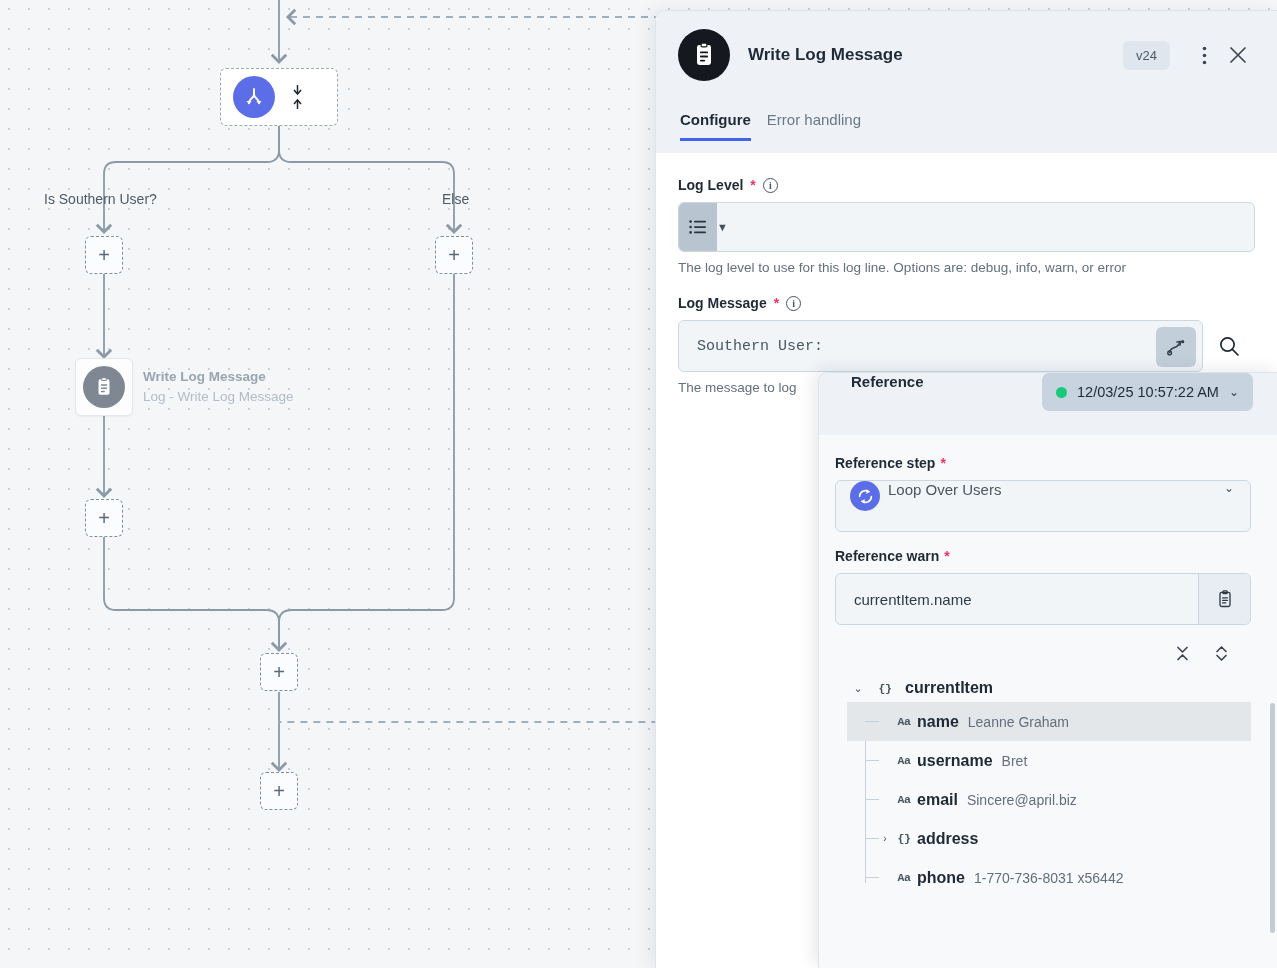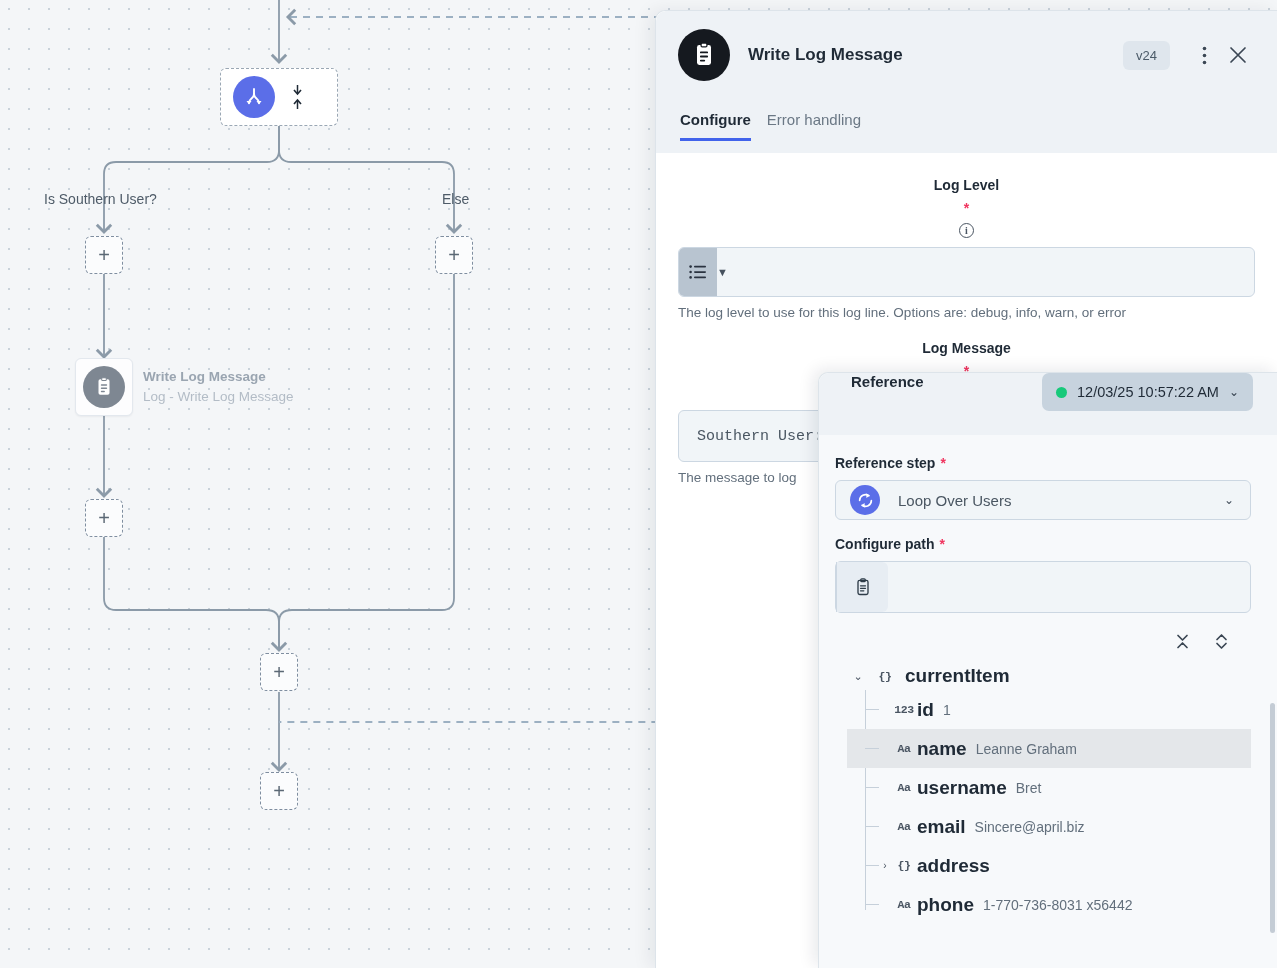--- a/index.html
+++ b/index.html
@@ -81,21 +81,21 @@
     width:34px; height:34px; display:flex; align-items:center; justify-content:center;
     color:#3b4754; cursor:pointer;
   }
   .tabs { display:flex; gap:16px; margin-top:30px; padding-left:2px; }
   .tab { font-size:15px; color:#6b7885; padding-bottom:10px; cursor:pointer; }
   .tab.active { color:#1f2a36; font-weight:700; border-bottom:3px solid #4263eb; }
 
   #panel-body { padding:24px 22px 0 22px; }
   .field-label {
     font-size:14px; font-weight:700; color:#1f2a36;
-    display:flex; align-items:center; gap:7px; margin-bottom:9px;flex-direction:column;
+    display:flex; align-items:center; gap:7px; margin-bottom:9px;
   }
   .req { color:#f0355f; font-weight:700; }
   .info-i {
     width:15px; height:15px; border-radius:50%; border:1.4px solid #4a5562;
     color:#4a5562; font-size:10px; font-weight:700; line-height:13px;
     text-align:center; font-family:"Liberation Serif", serif;
   }
   .select-box {
     display:flex; align-items:center; height:50px;
     border:1px solid #ccd7e2; border-radius:6px; background:#f1f5f8; overflow:hidden;
@@ -144,22 +144,22 @@
   .dot-green { width:11px; height:11px; border-radius:50%; background:#17c97a; }
   .run-pill .run-text { font-size:14.5px; color:#1f2a36; }
   .run-pill .run-caret { font-size:12px; color:#36424f; }
 
   #ref-body { padding:20px 26px 0 16px; }
   .ref-field-label {
     font-size:14px; font-weight:700; color:#1f2a36; margin:0 0 9px 0;
     display:flex; gap:5px;
   }
   .ref-select {
-    height:40px; border:1px solid #ccd7e2; border-radius:6px; background:#f1f5f8;
-    display:flex; align-items:center; padding:0 16px 0 14px; gap:18px;
+    height:52px; border:1px solid #ccd7e2; border-radius:6px; background:#f1f5f8;
+    display:flex; padding:0 16px 0 14px; gap:8px;
   }
   .ref-select .rs-label { flex:1; font-size:15px; color:#4a5662; }
   .ref-path {
     height:52px; border:1px solid #ccd7e2; border-radius:6px; background:#f1f5f8;
     display:flex; align-items:center; margin-bottom:6px;
   }
   .ref-path .rp-val { flex:1; padding-left:18px; font-size:15px; color:#2d3b47; }
   .copy-btn {
     width:52px; align-self:stretch; border-left:1px solid #ccd7e2;
     background:#e7edf3; border-radius:0 6px 6px 0;
@@ -169,21 +169,21 @@
   .tree-tool-btn { cursor:pointer; color:#3b4754; }
 
   
   #tree { padding-left:12px; position:relative; }
   .tree-root { display:flex; align-items:center; gap:9px; height:28px; padding-left:4px; }
   .tw-caret { width:14px; color:#4a5562; font-size:11px; text-align:center; cursor:pointer; }
   .type-icon {
     font-family:"Liberation Mono", monospace; font-size:11.5px;
     font-weight:700; color:#4a5562; min-width:22px; text-align:center; letter-spacing:-.4px;
   }
-  .tree-key { font-size:19px; font-weight:700; color:#1f2a36; }
+  .tree-key { font-size:16px; font-weight:700; color:#1f2a36; }
   .tree-val { font-size:14px; color:#626f7c; margin-left:7px; }
   .tree-children { position:relative; margin-left:18px; padding-left:0; }
   .tree-children:before {
     content:""; position:absolute; left:0; top:0; bottom:14px; width:1px; background:#c6d0da;
   }
   .tree-row {
     display:flex; align-items:center; height:39px; padding-left:0; position:relative;
     margin-left:-18px; padding-left:18px;
   }
   .tree-row .stub { width:14px; height:1px; background:#c6d0da; margin-left:0; }
@@ -390,24 +390,25 @@
           <path d="M17.8 11 A6.8 6.8 0 0 1 7 16.5" fill="none" stroke="#fff" stroke-width="1.9" stroke-linecap="round"></path>
           <path d="M12 2.6 L15.6 5.6 L12 8.2 Z" fill="#fff"></path>
           <path d="M10 19.4 L6.4 16.4 L10 13.8 Z" fill="#fff"></path>
         </svg>
       </span>
       <span class="rs-label">Loop Over Users</span>
       <span style="color:#46515e;font-size:12px;">⌄</span>
     </div>
 
     <div class="ref-field-label" style="margin-top:16px;">
-      <span>Configure path</span>
+      <span>Reference warn</span>
       <span class="req">*</span>
     </div>
     <div class="ref-path">
+      <span class="rp-val">currentItem.name</span>
       <span class="copy-btn">
         <svg width="20" height="20" viewBox="0 0 24 24">
           <rect x="6" y="4" width="12" height="17" rx="2" fill="none" stroke="#2d3b47" stroke-width="1.6"></rect>
           <rect x="9.3" y="2.2" width="5.4" height="3.4" rx="1.2" fill="none" stroke="#2d3b47" stroke-width="1.5"></rect>
           <path d="M9 10.5 H15 M9 13.5 H15 M9 16.5 H13" stroke="#2d3b47" stroke-width="1.5" stroke-linecap="round"></path>
         </svg>
       </span>
     </div>
 
     <div class="tree-tools">
@@ -427,28 +428,20 @@
 
     <div id="tree">
       <div class="tree-root">
         <span class="tw-caret">⌄</span>
         <span class="type-icon">{}</span>
         <span class="tree-key">currentItem</span>
       </div>
 
       <div class="tree-children">
 
-        <div class="tree-row">
-          <span class="stub"></span>
-          <span class="row-inner">
-            <span class="type-icon">123</span>
-            <span class="tree-key">id</span>
-            <span class="tree-val">1</span>
-          </span>
-        </div>
 
         <div class="tree-row highlight">
           <span class="stub"></span>
           <span class="row-inner">
             <span class="type-icon">Aa</span>
             <span class="tree-key">name</span>
             <span class="tree-val">Leanne Graham</span>
           </span>
         </div>
 

